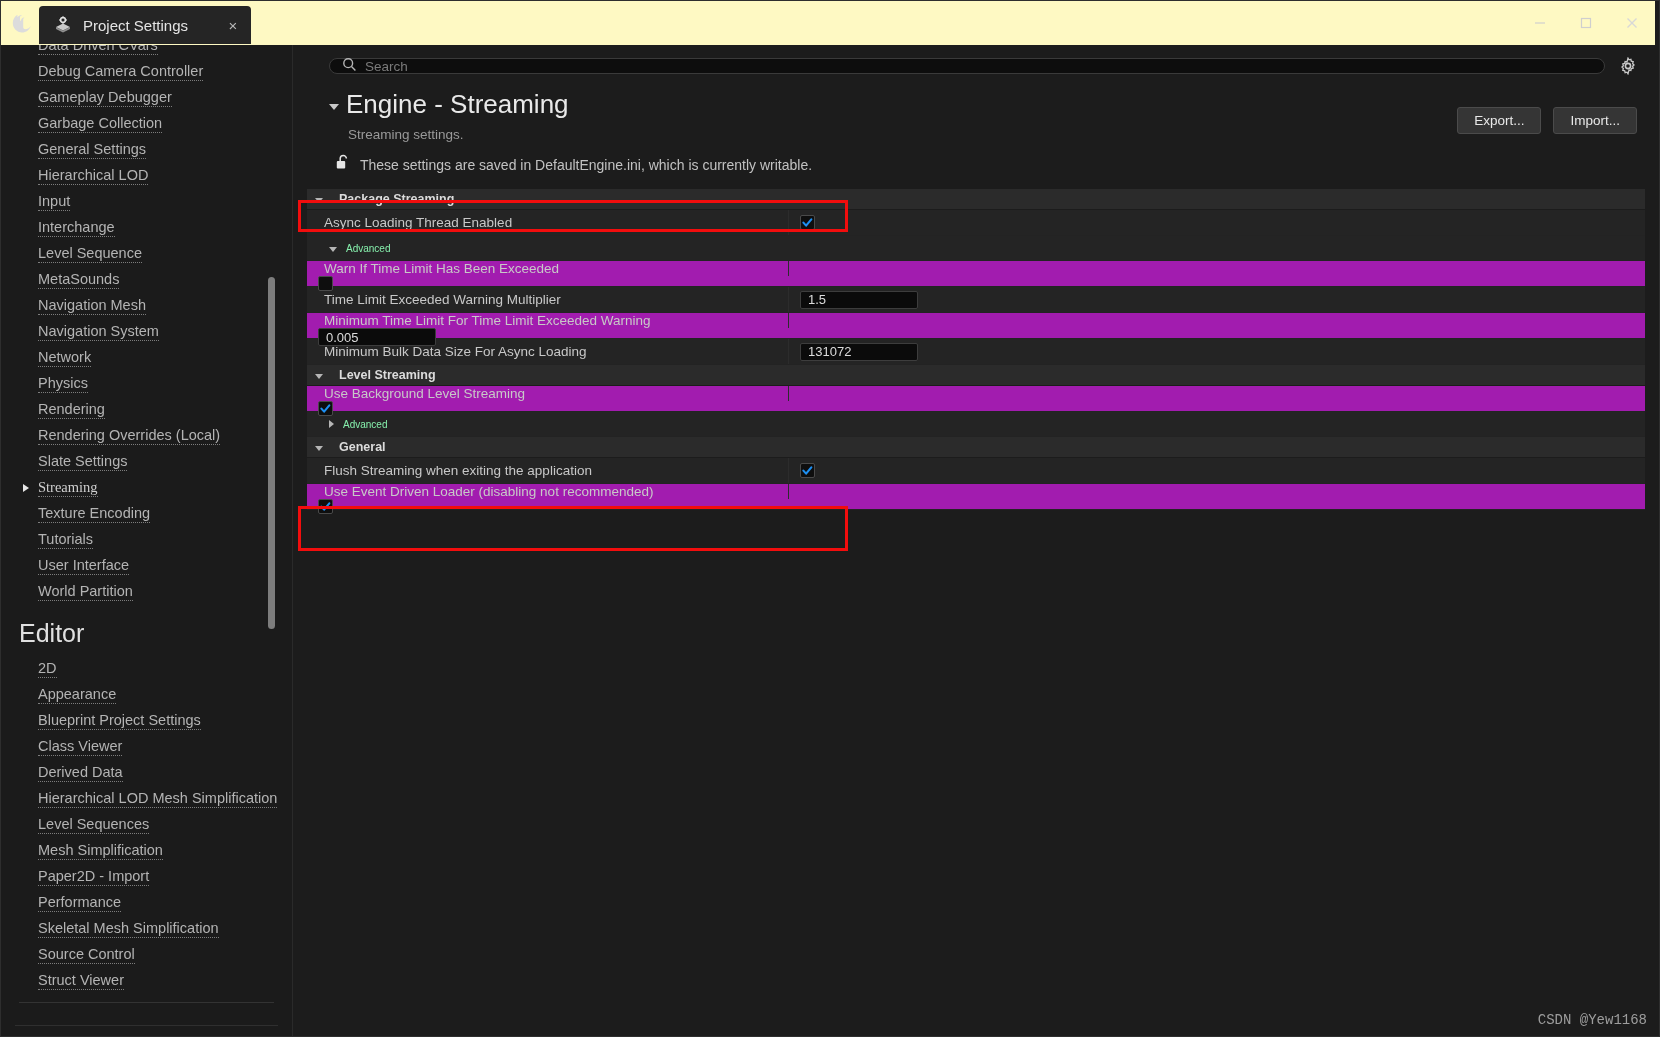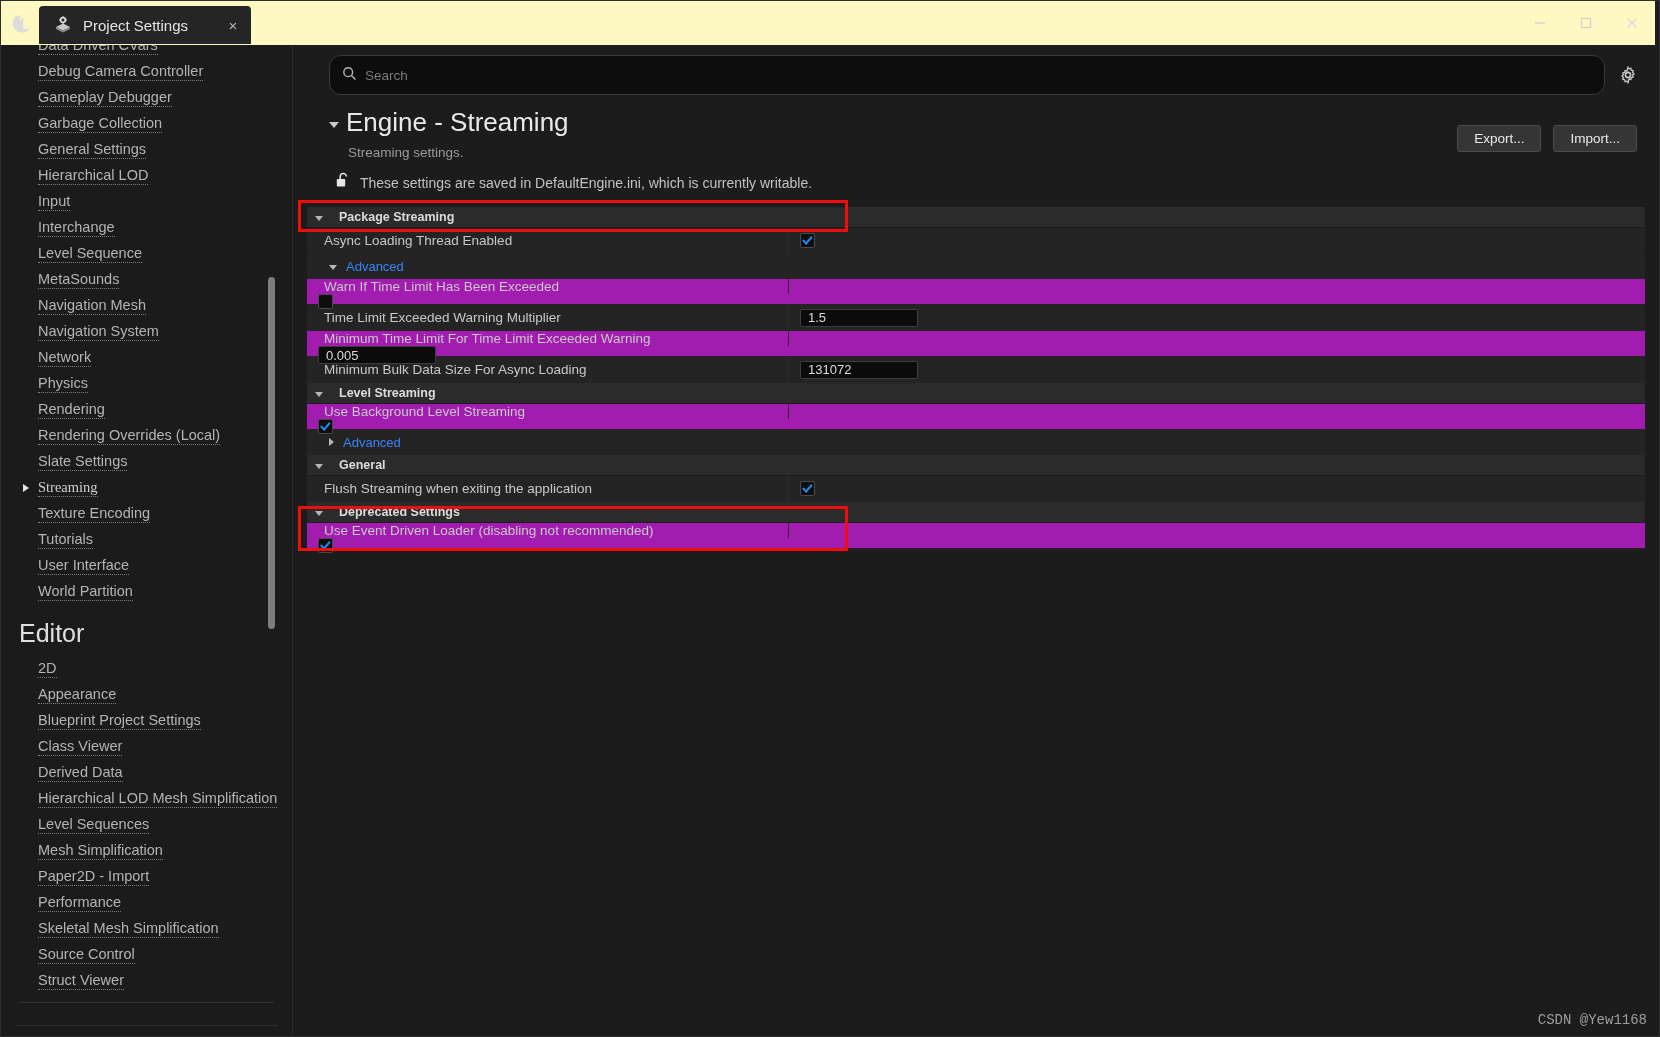--- a/index.html
+++ b/index.html
@@ -156,21 +156,21 @@
   }
 
   .searchrow {
     display: flex;
     align-items: center;
     padding: 10px 20px 8px 36px;
     gap: 12px;
   }
   .searchbox {
     flex: 1;
-    height: 40px;
+    height: 16px;
     background: #0d0d0d;
     border: 1px solid #3a3a3a;
     border-radius: 12px;
     display: flex;
     align-items: center;
     padding: 0 12px;
     gap: 8px;
   }
   .search-ph {
     color: #7a7a7a;
@@ -298,22 +298,22 @@
     background: #242424;
     border-bottom: 1px solid #232323;
     align-items: center;
     padding-left: 22px;
     gap: 9px;
     cursor: pointer;
   }
   .adv-row .tri-down { border-top-color:#b6b6b6; border-top-width:5px; border-left-width:4px; border-right-width:4px; margin-top:3px;}
   .adv-row .tri-right { border-left-color:#b6b6b6; border-left-width:5px; border-top-width:4px; border-bottom-width:4px; }
   .adv-label {
-    color: #3b82f6;
-    font-size: 13px;
+    color: #86efac;
+    font-size: 10px;
   }
 
   .checkbox {
     width: 15px; height: 15px;
     background: #0e0e0e;
     border: 1px solid #4a4a4a;
     border-radius: 2px;
     display: flex;
     align-items: center;
     justify-content: center;
@@ -625,24 +625,20 @@
         <div class="prop-row">
           <div class="prop-name">Flush Streaming when exiting the application</div>
           <div class="prop-value">
             <div class="checkbox">
               <svg width="11" height="11" viewBox="0 0 11 11">
                 <path d="M1.4 5.6l2.7 3 5.2-6.2" fill="none" stroke="#1d8ff2" stroke-width="2.1" stroke-linecap="round" stroke-linejoin="round"></path>
               </svg>
             </div>
           </div>
         </div>
-        <div class="cat-header">
-          <span class="tri-down"></span>
-          <span class="cat-title">Deprecated Settings</span>
-        </div>
         <div class="prop-row alt">
           <div class="prop-name">Use Event Driven Loader (disabling not recommended)</div>
           <div class="prop-value">
             <div class="checkbox">
               <svg width="11" height="11" viewBox="0 0 11 11">
                 <path d="M1.4 5.6l2.7 3 5.2-6.2" fill="none" stroke="#1d8ff2" stroke-width="2.1" stroke-linecap="round" stroke-linejoin="round"></path>
               </svg>
             </div>
           </div>
         </div>

